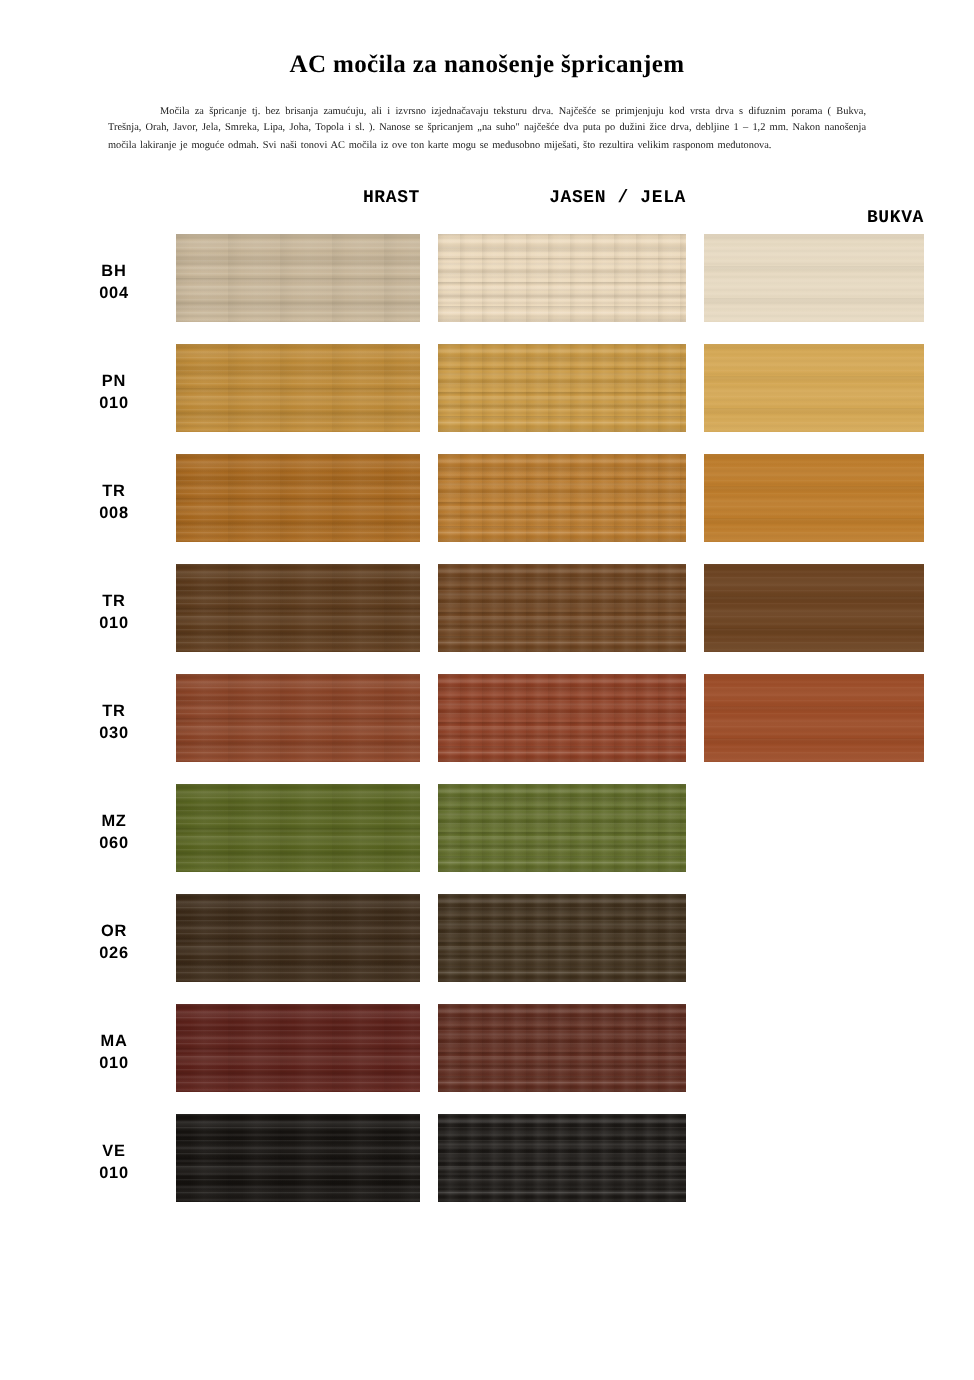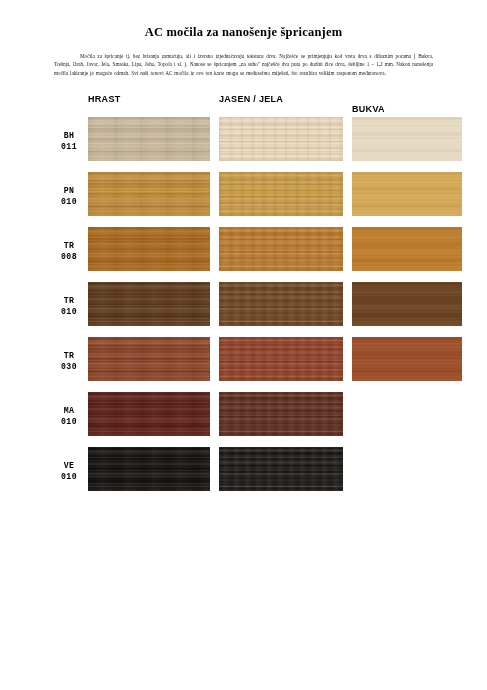--- a/index.html
+++ b/index.html
@@ -43,49 +43,49 @@
   .col-heads{
     position:relative;
     height:16px;
     margin-top:17px;
   }
   .col-head{
     position:absolute;
     top:0;
     font-weight:bold;
     font-size:9px;
-    font-family:Liberation Sans, sans-serif;
-    text-align:left;
+    font-family:Liberation Mono, monospace;
+    text-align:right;
     letter-spacing:.3px;
   }
   .col-head.c0{left:88px;width:122px;}
   .col-head.c1{left:219px;width:124px;}
   .col-head.c2{left:352px;width:110px;margin-top:10px;}
 
   
   .grid{
     position:relative;
     margin-top:3px;
   }
   .row{
     position:relative;
     height:55px;
     display:block;
   }
   .code{
     position:absolute;
-    left:48px;
+    left:36px;
     top:50%;
     transform:translateY(-50%);
     width:42px;
     text-align:center;
     font-weight:bold;
     font-size:8.2px;
     line-height:1.35;
-    font-family:Liberation Mono, monospace;
+    font-family:Liberation Sans, sans-serif;
     letter-spacing:.4px;
   }
   .code span{display:block;}
 
   .sw{
     position:absolute;
     top:4px;
     height:44px;
     overflow:hidden;
     background-repeat:repeat;
@@ -182,21 +182,21 @@
   <div class="col-heads">
     <div class="col-head c0">HRAST</div>
     <div class="col-head c1">JASEN / JELA</div>
     <div class="col-head c2">BUKVA</div>
   </div>
 
   <div class="grid" id="grid">
       <div class="row">
         <div class="code">
           <span>BH</span>
-          <span>011</span>
+          <span>004</span>
         </div>
         <div class="sw s0" style="background-color: rgb(201, 183, 154);"></div>
         <div class="sw s1 coarse" style="background-color: rgb(236, 217, 187);"></div>
         <div class="sw s2 smooth" style="background-color: rgb(231, 218, 194);"></div>
       </div>
       <div class="row">
         <div class="code">
           <span>PN</span>
           <span>010</span>
         </div>
@@ -226,20 +226,36 @@
         <div class="code">
           <span>TR</span>
           <span>030</span>
         </div>
         <div class="sw s0" style="background-color: rgb(138, 67, 38);"></div>
         <div class="sw s1 coarse" style="background-color: rgb(142, 63, 36);"></div>
         <div class="sw s2 smooth" style="background-color: rgb(156, 76, 39);"></div>
       </div>
       <div class="row">
         <div class="code">
+          <span>MZ</span>
+          <span>060</span>
+        </div>
+        <div class="sw s0" style="background-color: rgb(87, 99, 31);"></div>
+        <div class="sw s1 coarse" style="background-color: rgb(95, 107, 40);"></div>
+      </div>
+      <div class="row">
+        <div class="code">
+          <span>OR</span>
+          <span>026</span>
+        </div>
+        <div class="sw s0" style="background-color: rgb(60, 42, 24);"></div>
+        <div class="sw s1 coarse" style="background-color: rgb(64, 48, 28);"></div>
+      </div>
+      <div class="row">
+        <div class="code">
           <span>MA</span>
           <span>010</span>
         </div>
         <div class="sw s0" style="background-color: rgb(92, 32, 25);"></div>
         <div class="sw s1 coarse" style="background-color: rgb(94, 43, 30);"></div>
       </div>
       <div class="row">
         <div class="code">
           <span>VE</span>
           <span>010</span>

